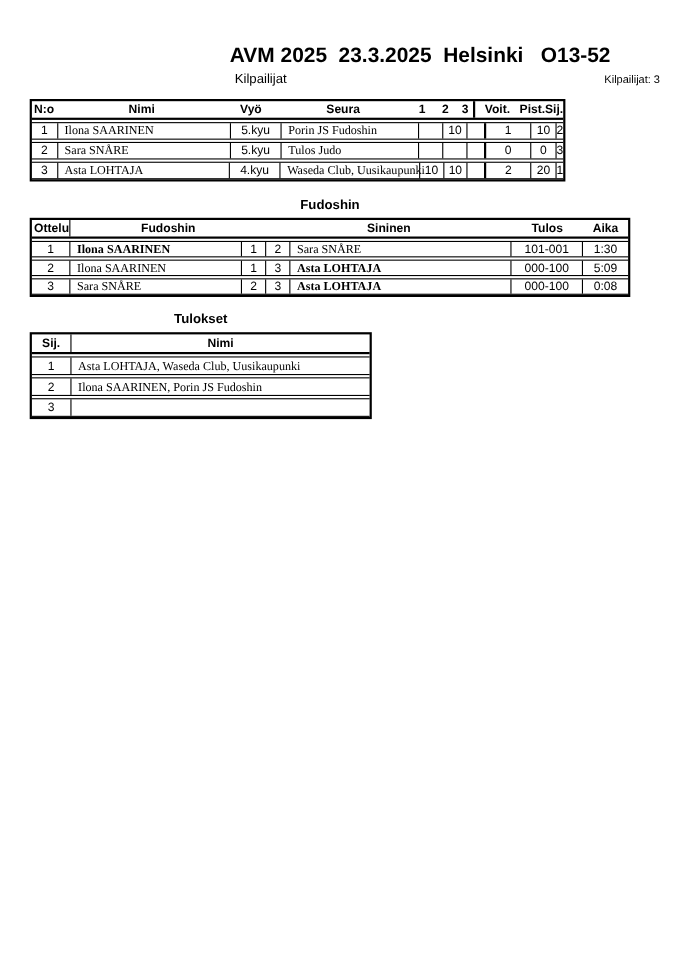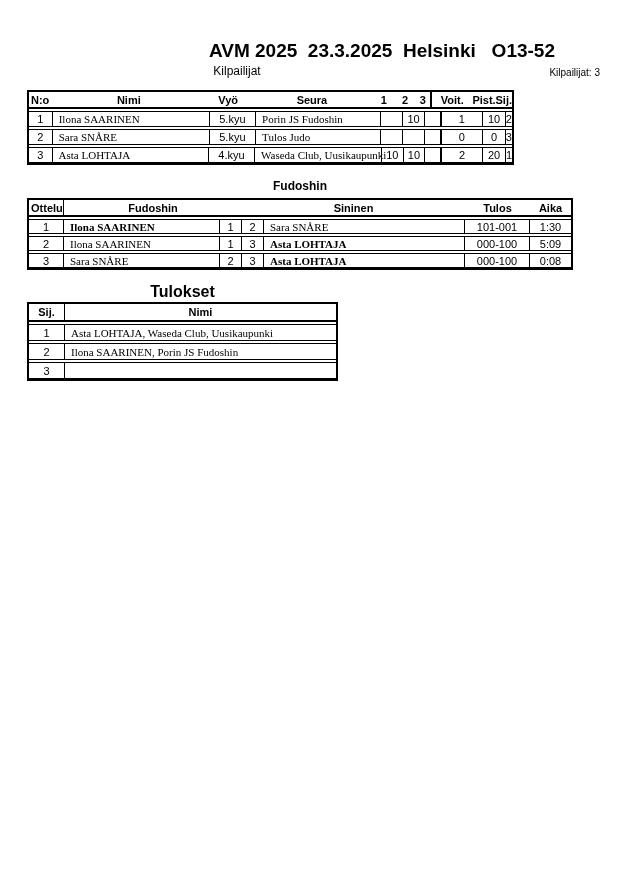--- a/index.html
+++ b/index.html
@@ -18,21 +18,21 @@
   .count{
     position:absolute;top:67px;left:400px;width:200px;text-align:right;
     font-size:10px;
   }
   .sec-ottelut{
     position:absolute;top:179px;left:27px;width:546px;text-align:center;
     font-size:12px;font-weight:bold;
   }
   .sec-tulokset{
     position:absolute;top:283px;left:27px;width:311px;text-align:center;
-    font-size:16px;font-weight:bold;
+    font-size:12px;font-weight:bold;
   }
   .tbl{
     border:2px solid #000;display:flex;flex-direction:column;row-gap:2px;
     box-sizing:border-box;font-size:11px;background:#fff;
   }
   .t1{position:absolute;top:90px;left:27px;width:487px;}
   .t2{position:absolute;top:198px;left:27px;width:546px;}
   .t3{position:absolute;top:302px;left:27px;width:311px;}
   .tr{
     display:flex;align-items:stretch;box-sizing:border-box;

